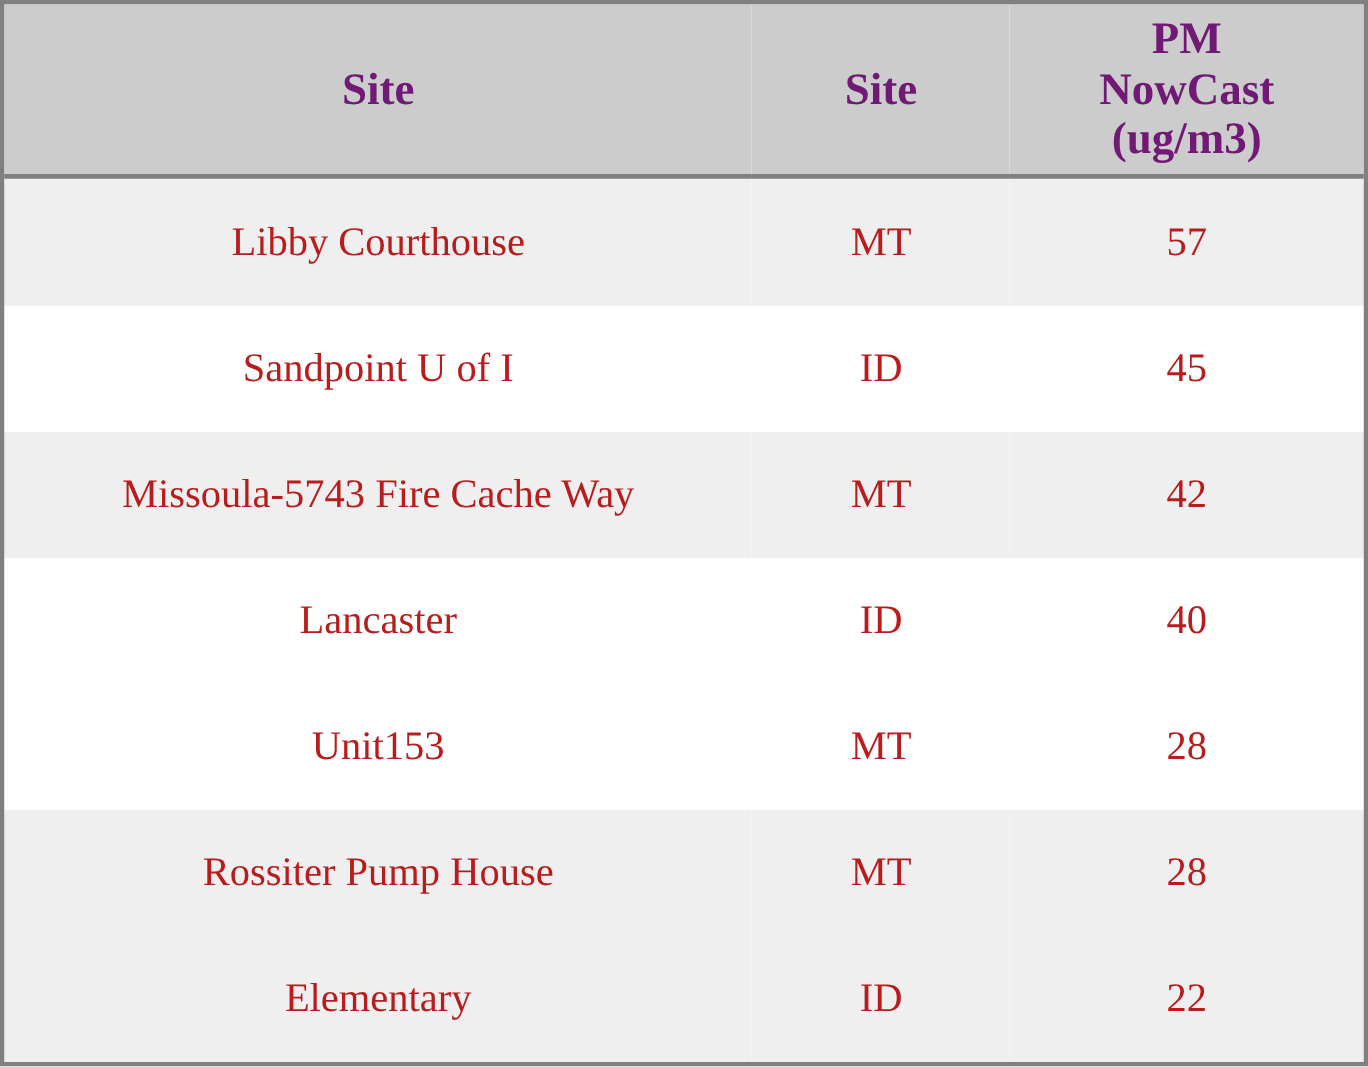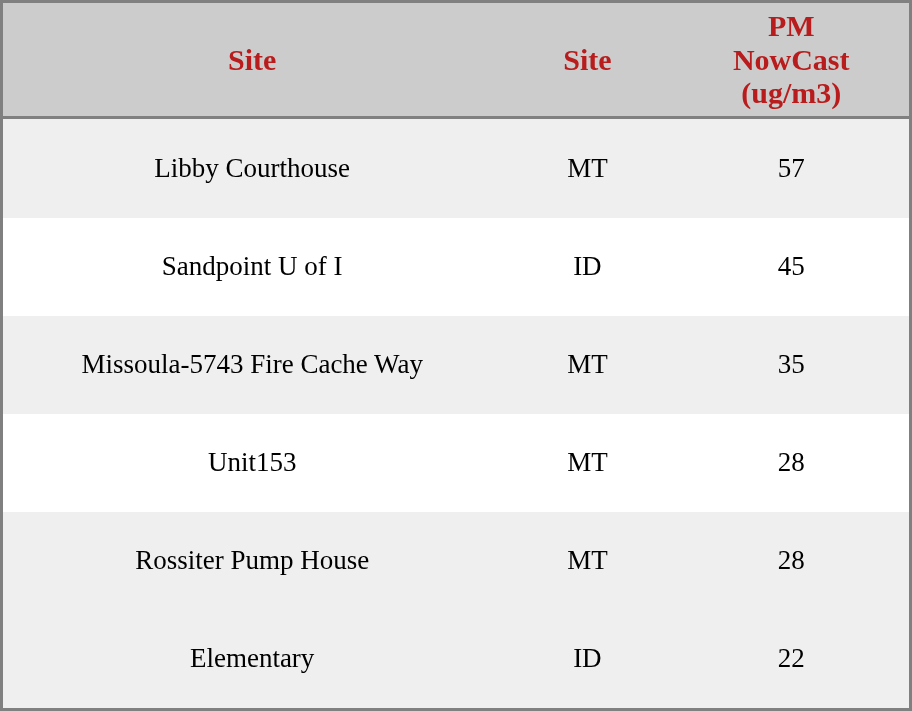--- a/index.html
+++ b/index.html
@@ -24,34 +24,34 @@
     height: 100%;
     border-collapse: collapse;
     table-layout: fixed;
   }
   thead tr th {
     background: #cccccc;
     border-bottom: 3px solid #808080;
     font-family: "Liberation Serif", serif;
     font-weight: bold;
     font-size: 30px;
-    color: #b91c1c;
+    color: #701a75;
     text-align: center;
     vertical-align: middle;
     padding: 6px 4px;
     line-height: 1.12;
   }
   col.col-site   { width: 55%; }
   col.col-state  { width: 19%; }
   col.col-value  { width: 26%; }
 
   tbody tr td {
     font-family: "Liberation Serif", serif;
     font-size: 27px;
-    color: #000000;
+    color: #b91c1c;
     text-align: center;
     vertical-align: middle;
     padding: 0;
     border: none;
     height: 58px;
   }
   tbody tr.odd-row td {
     background: #efefef;
   }
   tbody tr.even-row td {
@@ -94,21 +94,26 @@
         <td>57</td>
       </tr>
       <tr class="even-row">
         <td>Sandpoint U of I</td>
         <td>ID</td>
         <td>45</td>
       </tr>
       <tr class="odd-row">
         <td>Missoula-5743 Fire Cache Way</td>
         <td>MT</td>
-        <td>35</td>
+        <td>42</td>
+      </tr>
+      <tr class="even-row">
+        <td>Lancaster</td>
+        <td>ID</td>
+        <td>40</td>
       </tr>
       <tr class="even-row">
         <td>Unit153</td>
         <td>MT</td>
         <td>28</td>
       </tr>
       <tr class="odd-row">
         <td>Rossiter Pump House</td>
         <td>MT</td>
         <td>28</td>

